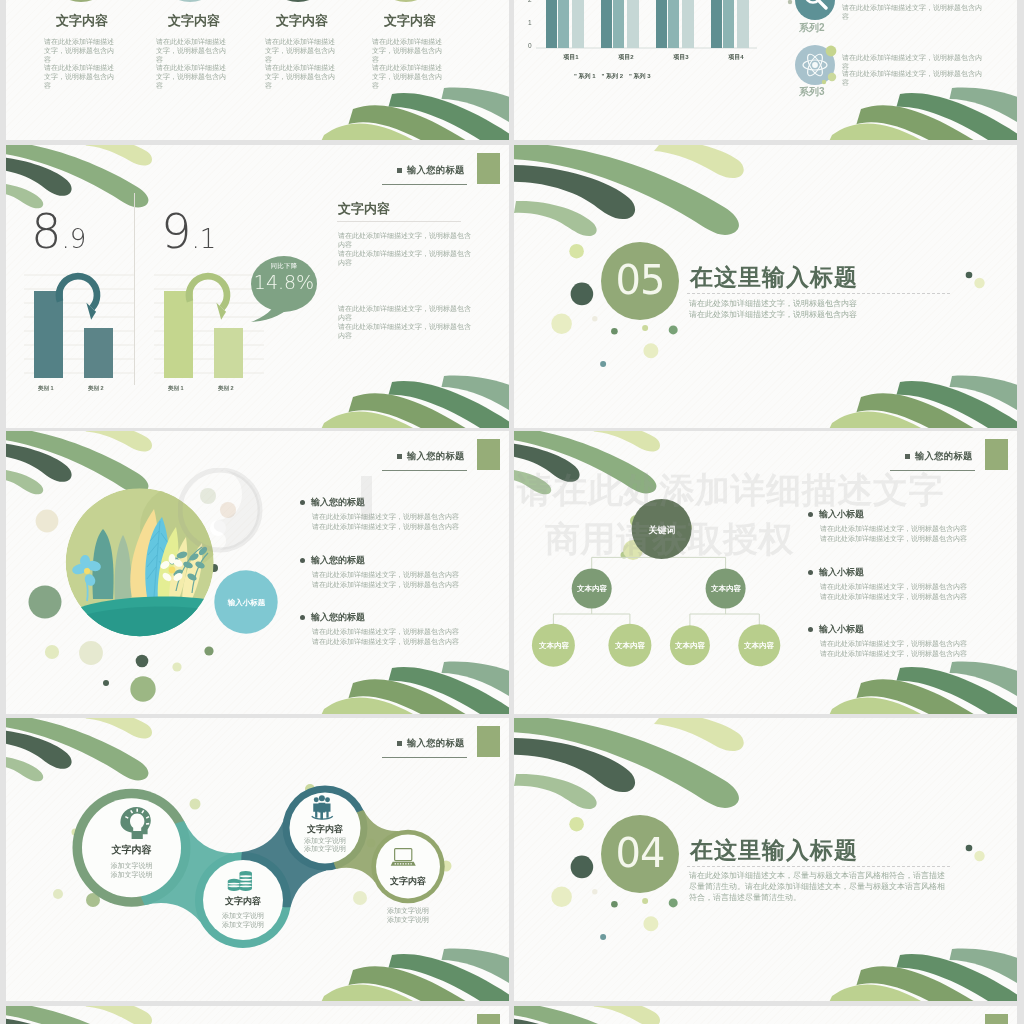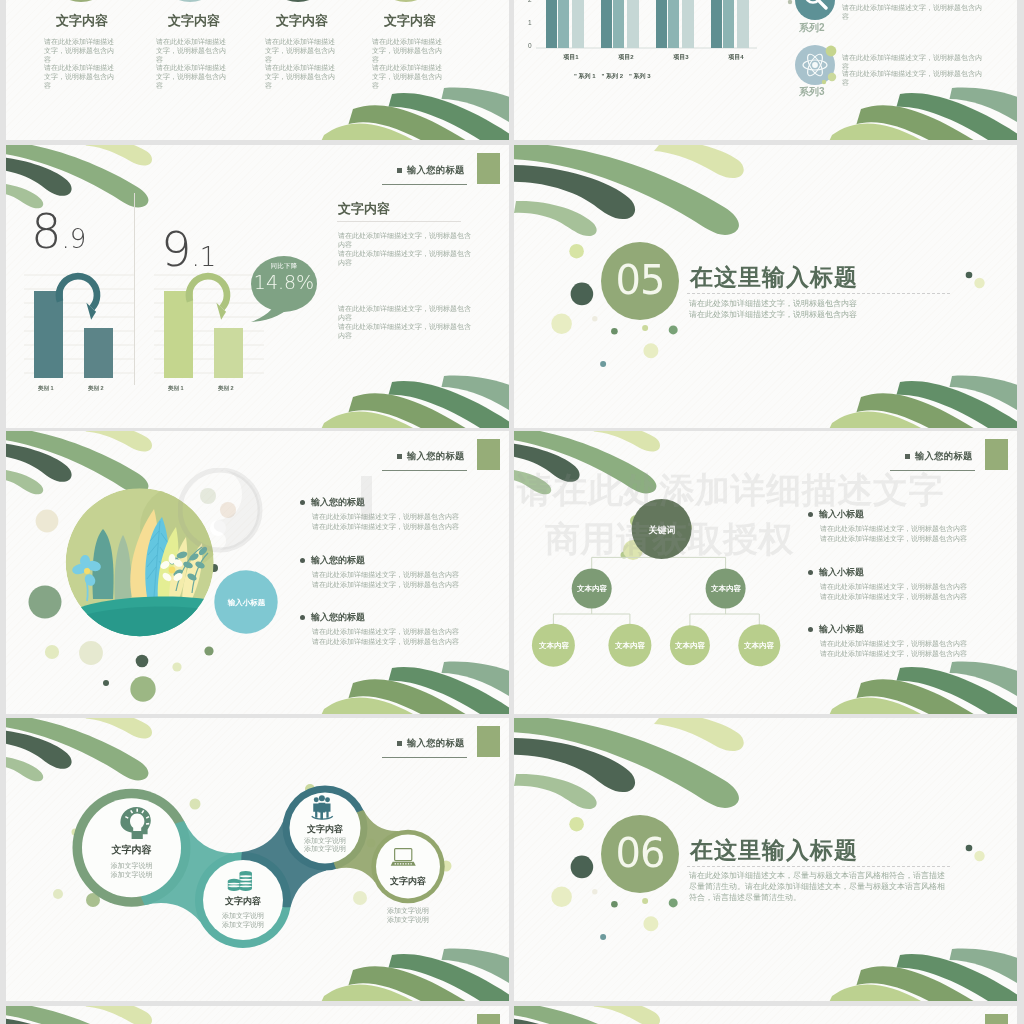--- a/index.html
+++ b/index.html
@@ -187,21 +187,21 @@
       <rect x="66" y="58" width="29" height="50" fill="#cbda9e"></rect>
       <g>
         <path d="M 38.87 32.38 A 22.35 22.35 0 1 1 76.48 40.2 L 71.5 35.64 A 15.6 15.6 0 1 0 45.25 30.18 Z" fill="#adc47e"></path>
         <path d="M 78.1 41.69 L 68.4 32.8 L 73.15 49.82 Z" fill="#adc47e"></path>
       </g>
     </svg>
     <div class="abs" style="left:142px;top:240px;width:120px">
       <span class="abs" style="left:20px;top:0;font-size:5.5px;font-weight:bold;color:#5c6a5d">类别 1</span>
       <span class="abs" style="left:70px;top:0;font-size:5.5px;font-weight:bold;color:#5c6a5d">类别 2</span>
     </div>
-    <div class="abs" style="left:155px;top:80px">
+    <div class="abs" style="left:155px;top:62px">
       <span style="font-size:48px;font-weight:300;color:#4a4a4a;font-family:'DejaVu Sans',sans-serif;line-height:1">9</span><span style="font-size:26px;font-weight:300;color:#4a4a4a;font-family:'DejaVu Sans',sans-serif">.1</span>
     </div>
 
     <svg class="abs" style="left:239px;top:106px" width="86" height="77">
       <path d="M 36 44 C 30 56 24 64 6 71 C 24 70 40 63 50 52 Z" fill="#7fa284"></path>
       <ellipse cx="39" cy="33" rx="33" ry="28" fill="#7fa284"></ellipse>
     </svg>
     <div class="abs" style="left:245px;top:117px;width:66px;text-align:center;font-size:6.5px;color:#fff;letter-spacing:.2px">同比下降</div>
     <div class="abs" style="left:243px;top:128px;width:70px;text-align:center;font-size:19px;font-weight:300;color:#f2f7ee;font-family:'DejaVu Sans',sans-serif;line-height:1">14.8%</div>
 
@@ -548,21 +548,21 @@
         <circle cx="100.4" cy="186.2" r="3.3" fill="#6b9068"></circle>
         <circle cx="131.1" cy="182.9" r="3.0" fill="#cbd99c"></circle>
         <circle cx="159.2" cy="184.9" r="4.5" fill="#79a277"></circle>
         <circle cx="136.9" cy="205.7" r="7.5" fill="#e8edc3"></circle>
         <circle cx="89.1" cy="219.1" r="3.0" fill="#6d9a9c"></circle>
         <circle cx="455" cy="130" r="3.3" fill="#4a6253"></circle>
         <circle cx="465.5" cy="138" r="5.2" fill="#e8edc3"></circle>
       </g>
       <circle cx="126" cy="136" r="39" fill="#92a977"></circle>
     </svg>
-    <div class="abs" style="left:88px;top:113px;width:76px;text-align:center;font-size:40px;font-weight:400;color:#f4f7ec;font-family:'DejaVu Sans',sans-serif;line-height:1.1;letter-spacing:-1px">06</div>
+    <div class="abs" style="left:88px;top:113px;width:76px;text-align:center;font-size:40px;font-weight:400;color:#f4f7ec;font-family:'DejaVu Sans',sans-serif;line-height:1.1;letter-spacing:-1px">04</div>
     <div class="abs" style="left:176px;top:117px;font-size:23px;font-weight:bold;color:#566b59;letter-spacing:1px">在这里输入标题</div>
     <div class="abs" style="left:173px;top:148px;width:263px;height:0;border-top:1px dashed #cfcfcf"></div>
     <div class="abs body-tx" style="left:175px;top:153px;width:263px;font-size:8px;color:#9cac9d;white-space:normal;line-height:1.35">请在此处添加详细描述文本，尽量与标题文本语言风格相符合，语言描述尽量简洁生动。请在此处添加详细描述文本，尽量与标题文本语言风格相符合，语言描述尽量简洁生动。</div>
   </div>
 
   <div class="slide" id="s9" style="left:6px;top:1006px;width:503px;height:283px">
     <div class="stripes"></div>
     <svg class="deco" viewBox="0 0 503 283">
       <use href="#swoosh-tl" transform="translate(-24,-4) scale(0.74)"></use>
     </svg>

